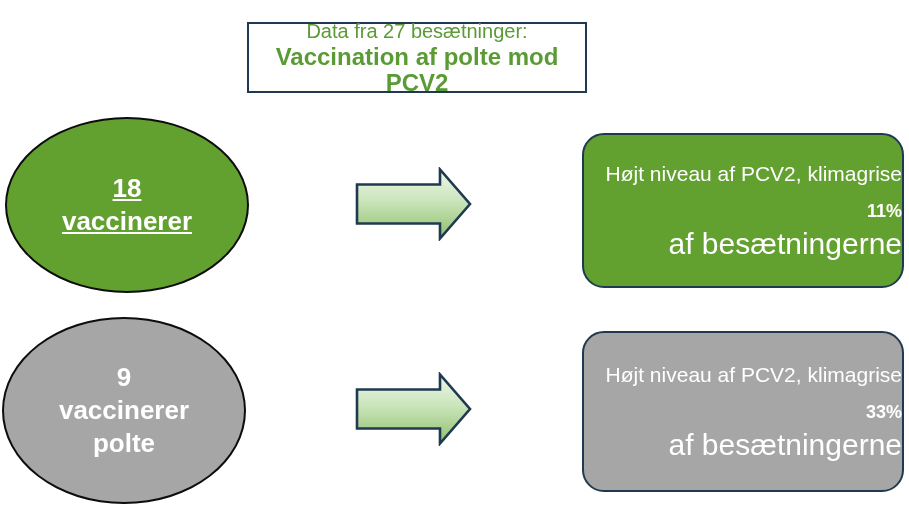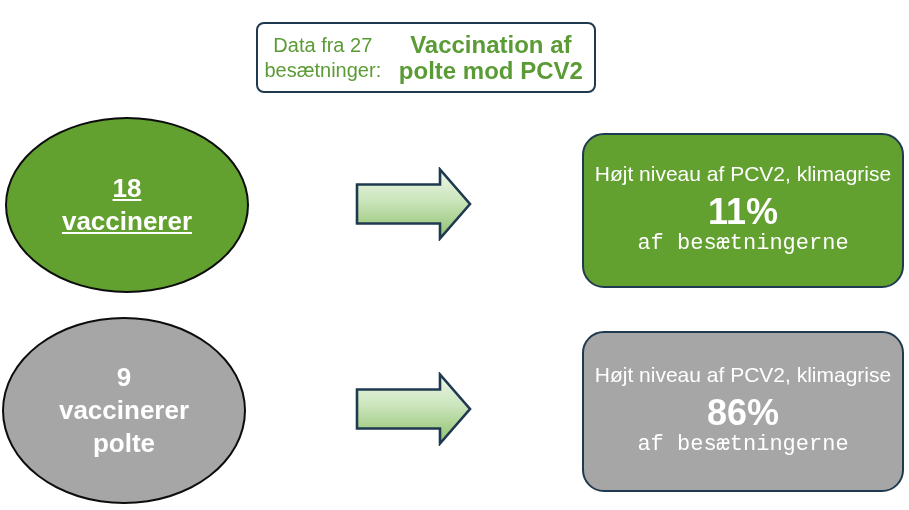--- a/index.html
+++ b/index.html
@@ -12,30 +12,30 @@
     position: relative;
     width: 909px;
     height: 510px;
     background: var(--bg, #ffffff);
     overflow: hidden;
   }
 
   
   .title-box {
     position: absolute;
-    left: 256px;
+    left: 247px;
     top: 22px;
     width: 340px;
     height: 71px;
     box-sizing: border-box;
     border: 2.5px solid var(--navy-border, #1F3A50);
-    border-radius: 8px;
+    border-radius: 0;
     background: #ffffff;
     display: flex;
-    flex-direction: row;
+    flex-direction: column;
     align-items: center;
     justify-content: center;
     text-align: center;
   }
   .title-line1 {
     color: var(--title-text-green, #5B9B35);
     font-size: 20px;
     line-height: 25px;
     font-weight: 400;
   }
@@ -91,21 +91,21 @@
   
   .result-box {
     position: absolute;
     left: 582px;
     width: 322px;
     box-sizing: border-box;
     border: 2.5px solid var(--navy-border, #1F3A50);
     border-radius: 22px;
     display: flex;
     flex-direction: column;
-    align-items: center;
+    align-items: flex-end;
     justify-content: center;
     text-align: center;
     color: var(--white-text, #FFFFFF);
   }
   .result-box.green-fill {
     top: 133px;
     height: 155px;
     background: var(--green, #62A02F);
   }
   .result-box.gray-fill {
@@ -114,29 +114,28 @@
     background: var(--gray, #A6A6A6);
   }
   .r-line1 {
     font-size: 21px;
     line-height: 26px;
     font-weight: 400;
     margin-bottom: 8px;
     white-space: nowrap;
   }
   .r-percent {
-    font-size: 36px;
+    font-size: 18px;
     line-height: 33px;
     font-weight: 700;
   }
   .r-line3 {
-    font-size: 22px;
+    font-size: 30px;
     line-height: 32px;
     font-weight: 400;
-    font-family: Liberation Mono, monospace;
   }
 </style>
 </head>
 <body>
 
 <div class="canvas">
 
   <div class="title-box">
     <div class="title-line1">Data fra 27 besætninger:</div>
     <div class="title-line2">Vaccination af polte mod PCV2</div>
@@ -176,17 +175,17 @@
         <stop offset="0%" stop-color="#EEF7E9"></stop>
         <stop offset="45%" stop-color="#CBE5BC"></stop>
         <stop offset="100%" stop-color="#8FC06C"></stop>
       </linearGradient>
     </defs>
     <polygon points="2,17.5 85,17.5 85,2.5 115,37 85,71.5 85,56.5 2,56.5" fill="url(#arrowGrad2)" stroke="#1F3A50" stroke-width="2.6" stroke-linejoin="miter"></polygon>
   </svg>
 
   <div class="result-box gray-fill">
     <div class="r-line1">Højt niveau af PCV2, klimagrise</div>
-    <div class="r-percent">86%</div>
+    <div class="r-percent">33%</div>
     <div class="r-line3">af besætningerne</div>
   </div>
 
 </div>
 
 </body></html>

